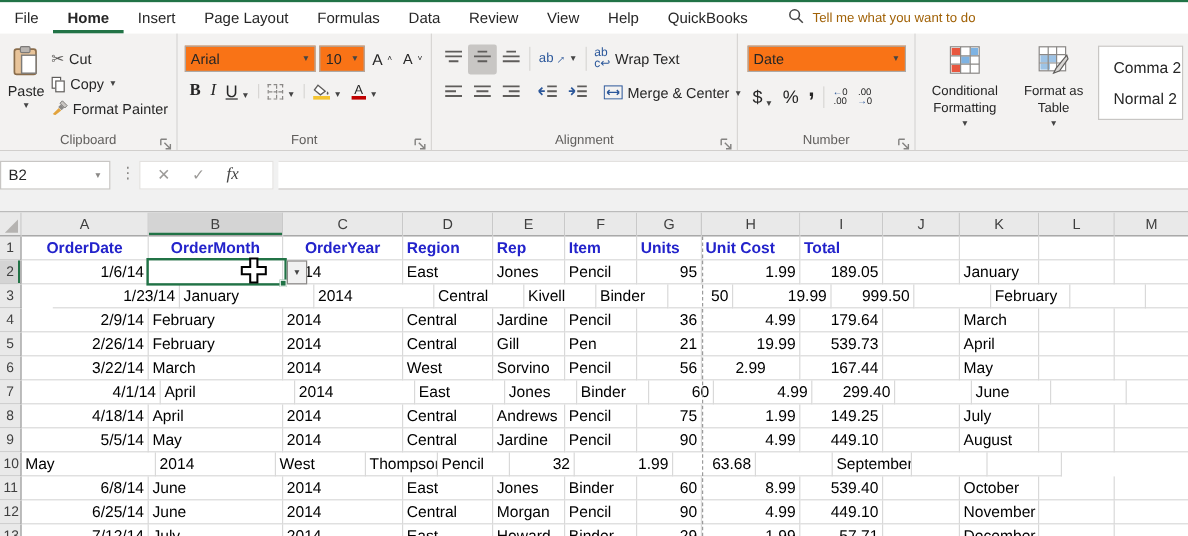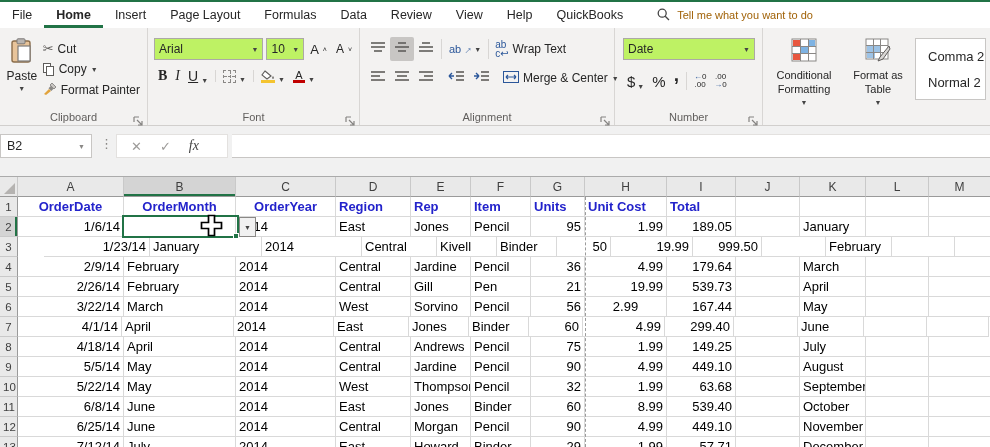--- a/index.html
+++ b/index.html
@@ -19,21 +19,21 @@
   
   #ribbon { position:absolute; top:28px; left:0; width:990px; height:98px; background:#f3f2f1;
     border-bottom:1px solid #d1cfcd; display:flex; }
   .group { position:relative; height:100%; border-right:1px solid #d8d6d4; padding:6px 4px 16px 4px; }
   .grouplabel { position:absolute; bottom:2px; left:0; right:0; text-align:center;
     font-size:11px; color:#605e5c; }
   .launcher { position:absolute; bottom:3px; right:4px; width:10px; height:10px; opacity:.75; }
   .rbtn { display:flex; align-items:center; gap:4px; font-size:12px; color:#262626;
     padding:1px 3px; border-radius:2px; white-space:nowrap; }
   .arrow { font-size:7px; color:#444; line-height:1; }
-  .combo { background:#bef264; border:1px solid #aca9a6; display:flex; align-items:center;
+  .combo { background:#f97316; border:1px solid #aca9a6; display:flex; align-items:center;
     font-size:12px; padding:0 4px; height:22px; justify-content:space-between; }
   .sep { width:1px; background:#d8d6d4; margin:2px 3px; align-self:stretch; }
   .hl { background:#c8c6c4; }
   
   #grp-clipboard { width:148px; display:flex; }
   #paste { width:40px; display:flex; flex-direction:column; align-items:center; gap:2px; padding-top:4px; font-size:12px; }
   .smallstack { display:flex; flex-direction:column; gap:4px; padding-top:6px; }
   
   #grp-font { width:212px; }
   .fontrow1 { display:flex; gap:3px; align-items:center; margin:4px 0 8px 2px; }
@@ -519,21 +519,21 @@
         <div class="gc r" style="width: 54px;">56</div>
         <div class="gc r" style="width: 82px; text-align: center;">2.99</div>
         <div class="gc r" style="width: 69px;">167.44</div>
         <div class="gc" style="width: 64px;"></div>
         <div class="gc" style="width: 66px;">May</div>
         <div class="gc" style="width: 63px;"></div>
         <div class="gc" style="width: 62px;"></div>
       </div>
       <div class="grow">
         <div class="gc rowhdr" style="width: 18px;">7</div>
-        <div class="gc r" style="width: 104px;">4/1/14</div>
+        <div class="gc r" style="width: 116px;">4/1/14</div>
         <div class="gc" style="width: 112px;">April</div>
         <div class="gc" style="width: 100px;">2014</div>
         <div class="gc" style="width: 75px;">East</div>
         <div class="gc" style="width: 60px;">Jones</div>
         <div class="gc" style="width: 60px;">Binder</div>
         <div class="gc r" style="width: 54px;">60</div>
         <div class="gc r" style="width: 82px;">4.99</div>
         <div class="gc r" style="width: 69px;">299.40</div>
         <div class="gc" style="width: 64px;"></div>
         <div class="gc" style="width: 66px;">June</div>
@@ -567,21 +567,20 @@
         <div class="gc r" style="width: 54px;">90</div>
         <div class="gc r" style="width: 82px;">4.99</div>
         <div class="gc r" style="width: 69px;">449.10</div>
         <div class="gc" style="width: 64px;"></div>
         <div class="gc" style="width: 66px;">August</div>
         <div class="gc" style="width: 63px;"></div>
         <div class="gc" style="width: 62px;"></div>
       </div>
       <div class="grow">
         <div class="gc rowhdr" style="width: 18px;">10</div>
-        <div class="gc r" style="width: 106px;">5/22/14</div>
         <div class="gc" style="width: 112px;">May</div>
         <div class="gc" style="width: 100px;">2014</div>
         <div class="gc" style="width: 75px;">West</div>
         <div class="gc" style="width: 60px;">Thompson</div>
         <div class="gc" style="width: 60px;">Pencil</div>
         <div class="gc r" style="width: 54px;">32</div>
         <div class="gc r" style="width: 82px;">1.99</div>
         <div class="gc r" style="width: 69px;">63.68</div>
         <div class="gc" style="width: 64px;"></div>
         <div class="gc" style="width: 66px;">September</div>

